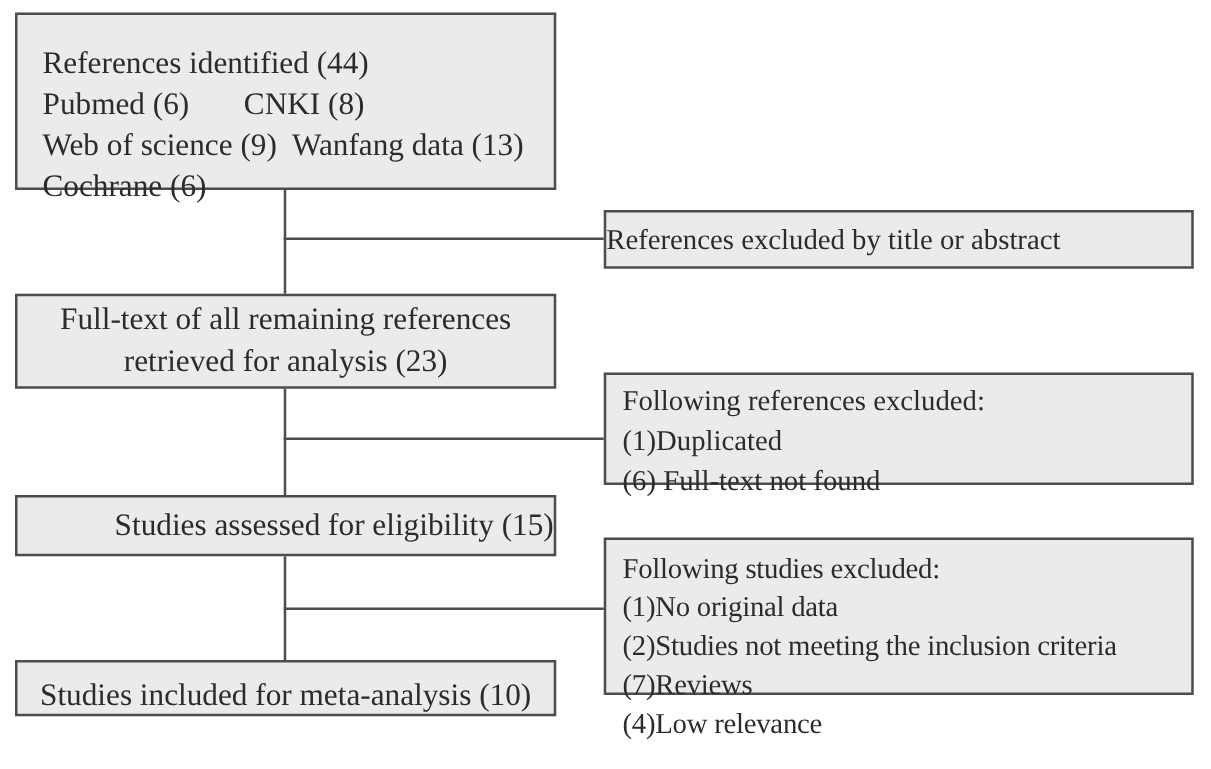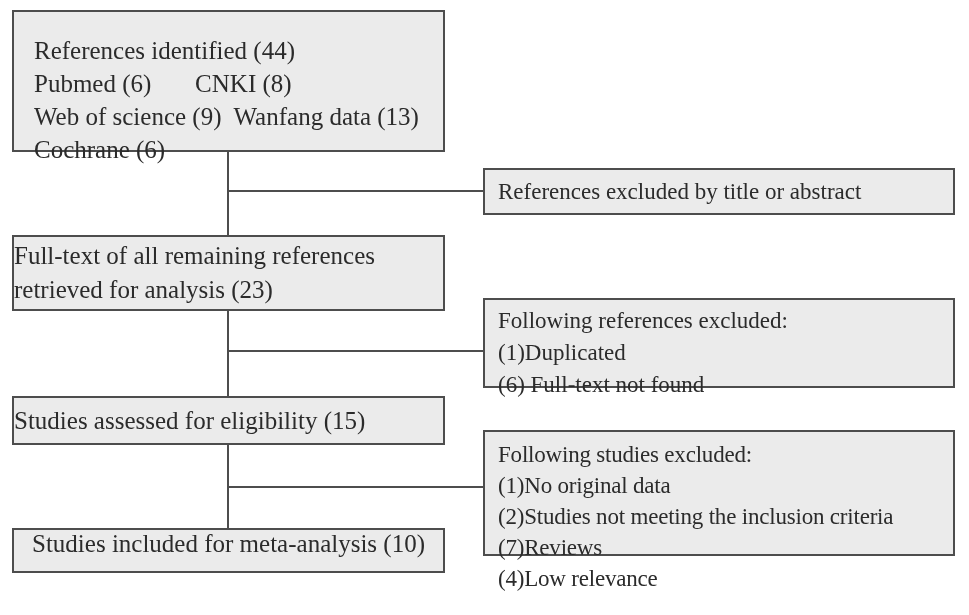--- a/index.html
+++ b/index.html
@@ -20,25 +20,25 @@
   }
   .box{
     position:absolute;
     background:var(--box-fill);
     border:2px solid var(--box-border);
     box-sizing:border-box;
   }
   .box .ln{white-space:pre;}
   
   .box-identified{left:12px;top:10px;width:433px;height:142px;padding:22px 0 0 20px;font-size:25px;line-height:33px;text-align:left;}
-  .box-fulltext{left:12px;top:235px;width:433px;height:76px;font-size:25px;line-height:34px;display:flex;flex-direction:column;justify-content:center;}
-  .box-eligibility{left:12px;top:396px;width:433px;height:49px;font-size:25px;text-align:center;display:flex;align-items:center;justify-content:flex-start;}
-  .box-included{left:12px;top:528px;width:433px;height:45px;font-size:25px;text-align:center;display:flex;align-items:flex-start;justify-content:center;}
+  .box-fulltext{left:12px;top:235px;width:433px;height:76px;font-size:25px;line-height:34px;text-align:center;display:flex;flex-direction:column;justify-content:center;}
+  .box-eligibility{left:12px;top:396px;width:433px;height:49px;font-size:25px;text-align:center;display:flex;align-items:center;justify-content:flex-end;}
+  .box-included{left:12px;top:528px;width:433px;height:45px;font-size:25px;text-align:center;display:flex;align-items:flex-end;justify-content:center;}
   
-  .box-excl-title{left:483px;top:168px;width:472px;height:47px;font-size:23px;display:flex;align-items:center;padding-left:13px;}
+  .box-excl-title{left:483px;top:168px;width:472px;height:47px;font-size:23px;display:flex;align-items:center;}
   .box-excl-refs{left:483px;top:298px;width:472px;height:90px;font-size:23px;line-height:32px;padding:5px 0 0 13px;}
   .box-excl-studies{left:483px;top:430px;width:472px;height:126px;font-size:23px;line-height:31px;padding:7px 0 0 13px;letter-spacing:-0.2px;}
   
   .conn{position:absolute;background:var(--line-color);}
   .v1{left:227px;top:152px;width:2px;height:83px;}
   .h1{left:227px;top:190px;width:256px;height:2px;}
   .v2{left:227px;top:311px;width:2px;height:85px;}
   .h2{left:227px;top:350px;width:256px;height:2px;}
   .v3{left:227px;top:445px;width:2px;height:83px;}
   .h3{left:227px;top:486px;width:256px;height:2px;}

